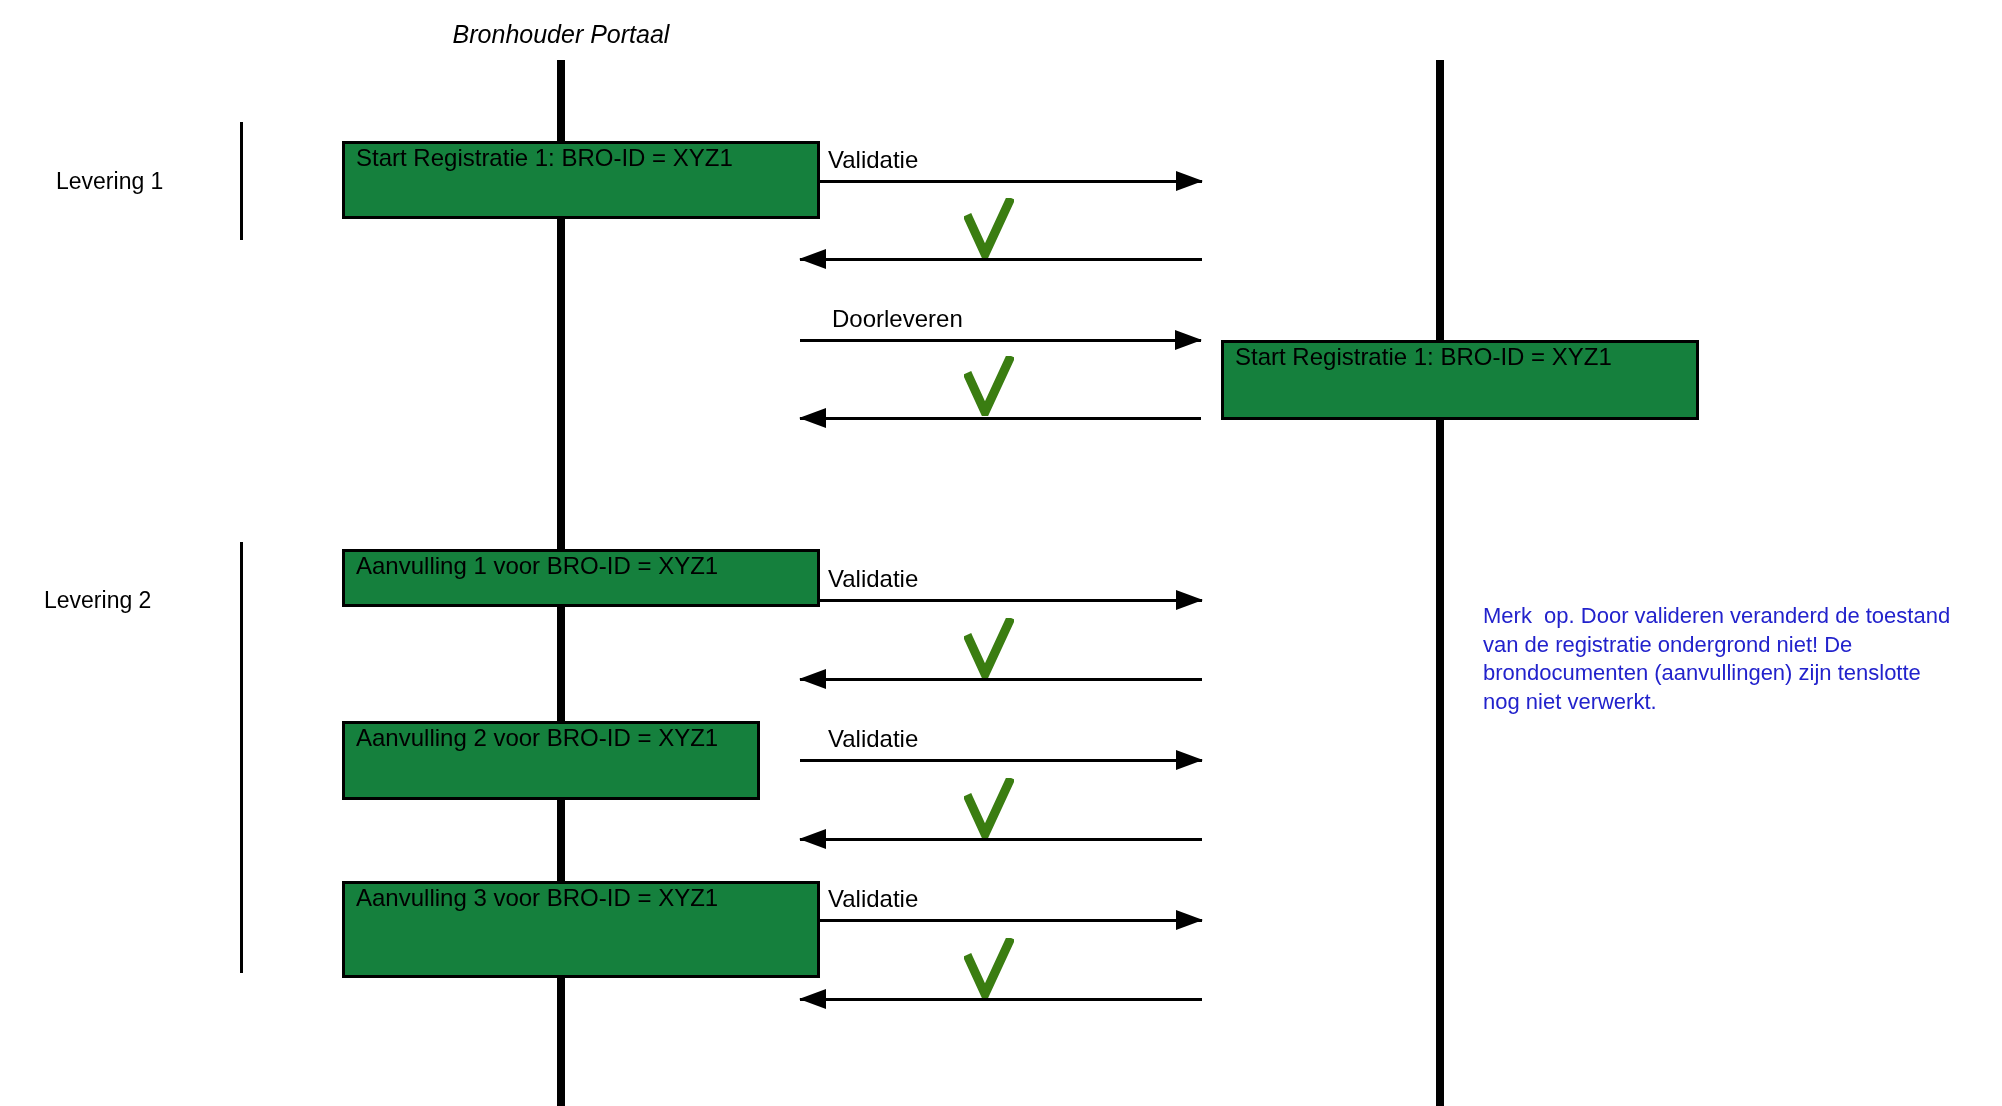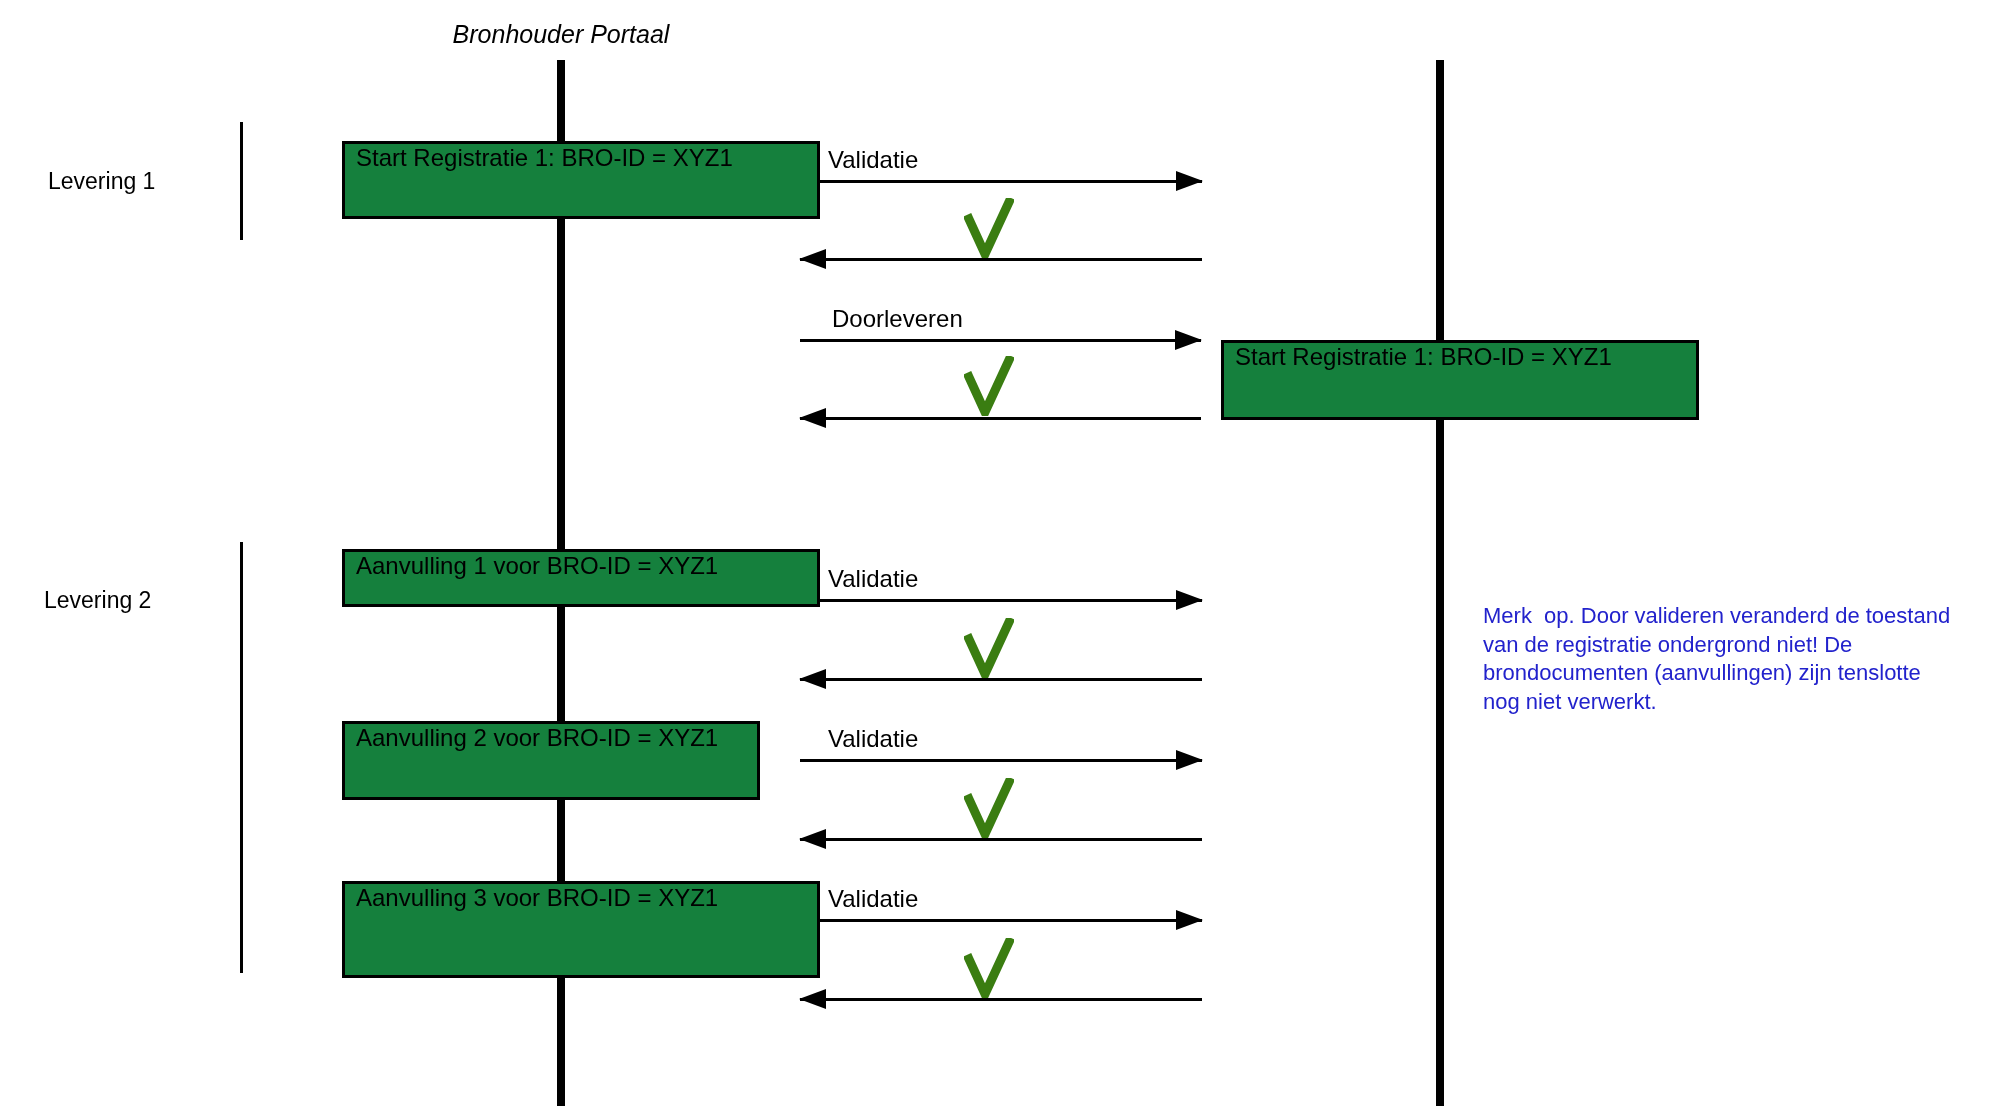--- a/index.html
+++ b/index.html
@@ -56,21 +56,21 @@
 <body>
 
 <div id="canvas">
 
   <div class="abs actor-title" style="left:351px;top:19px;font-style:italic;">Bronhouder Portaal</div>
 
   <div class="abs lifeline" style="left:557px;top:60px;height:1046px;"></div>
   <div class="abs lifeline" style="left:1436px;top:60px;height:1046px;"></div>
 
   <div class="abs bracket" style="left:240px;top:122px;height:118px;"></div>
-  <div class="abs group-label" style="left:48px;top:168px;">Levering 1</div>
+  <div class="abs group-label" style="left:56px;top:168px;">Levering 1</div>
 
   <div class="abs bracket" style="left:240px;top:542px;height:431px;"></div>
   <div class="abs group-label" style="left:44px;top:587px;">Levering 2</div>
 
   <div class="abs msg-box" style="left:322px;top:141px;width:478px;height:78px;">
     <span>Start Registratie 1: BRO-ID = XYZ1</span>
   </div>
   <div class="abs msg-box" style="left:322px;top:549px;width:478px;height:58px;">
     <span>Aanvulling 1 voor BRO-ID = XYZ1</span>
   </div>

